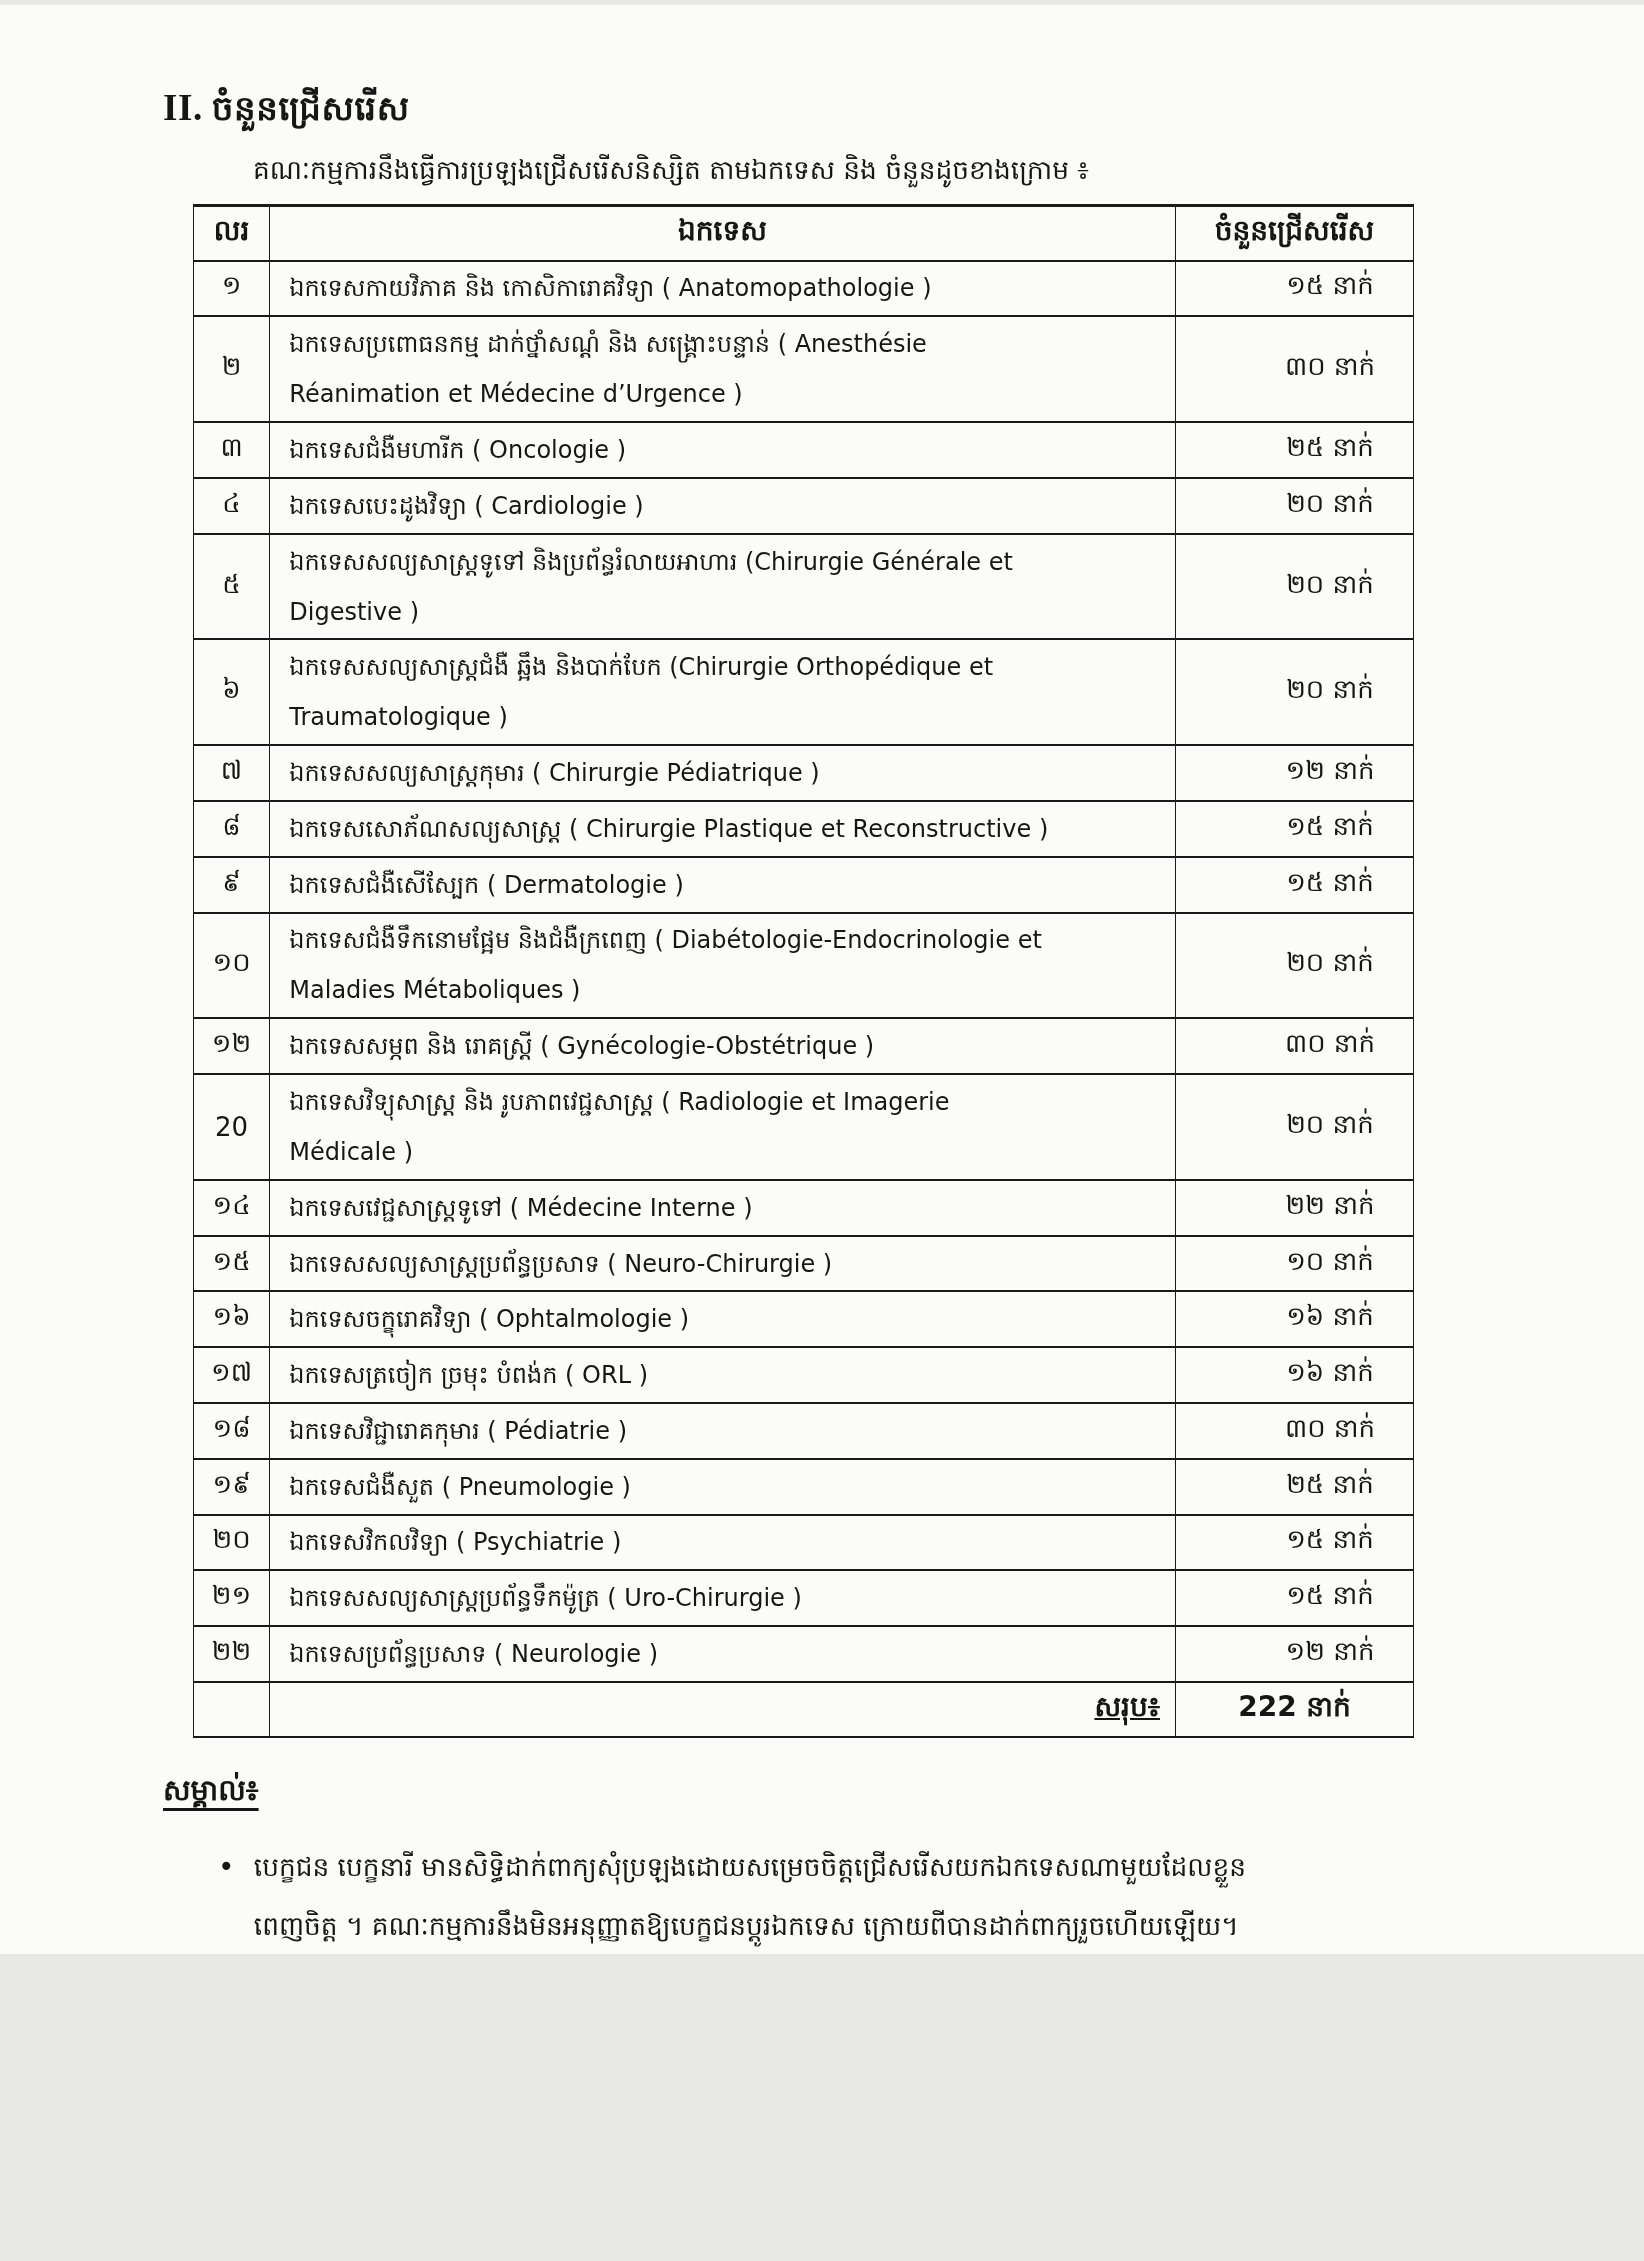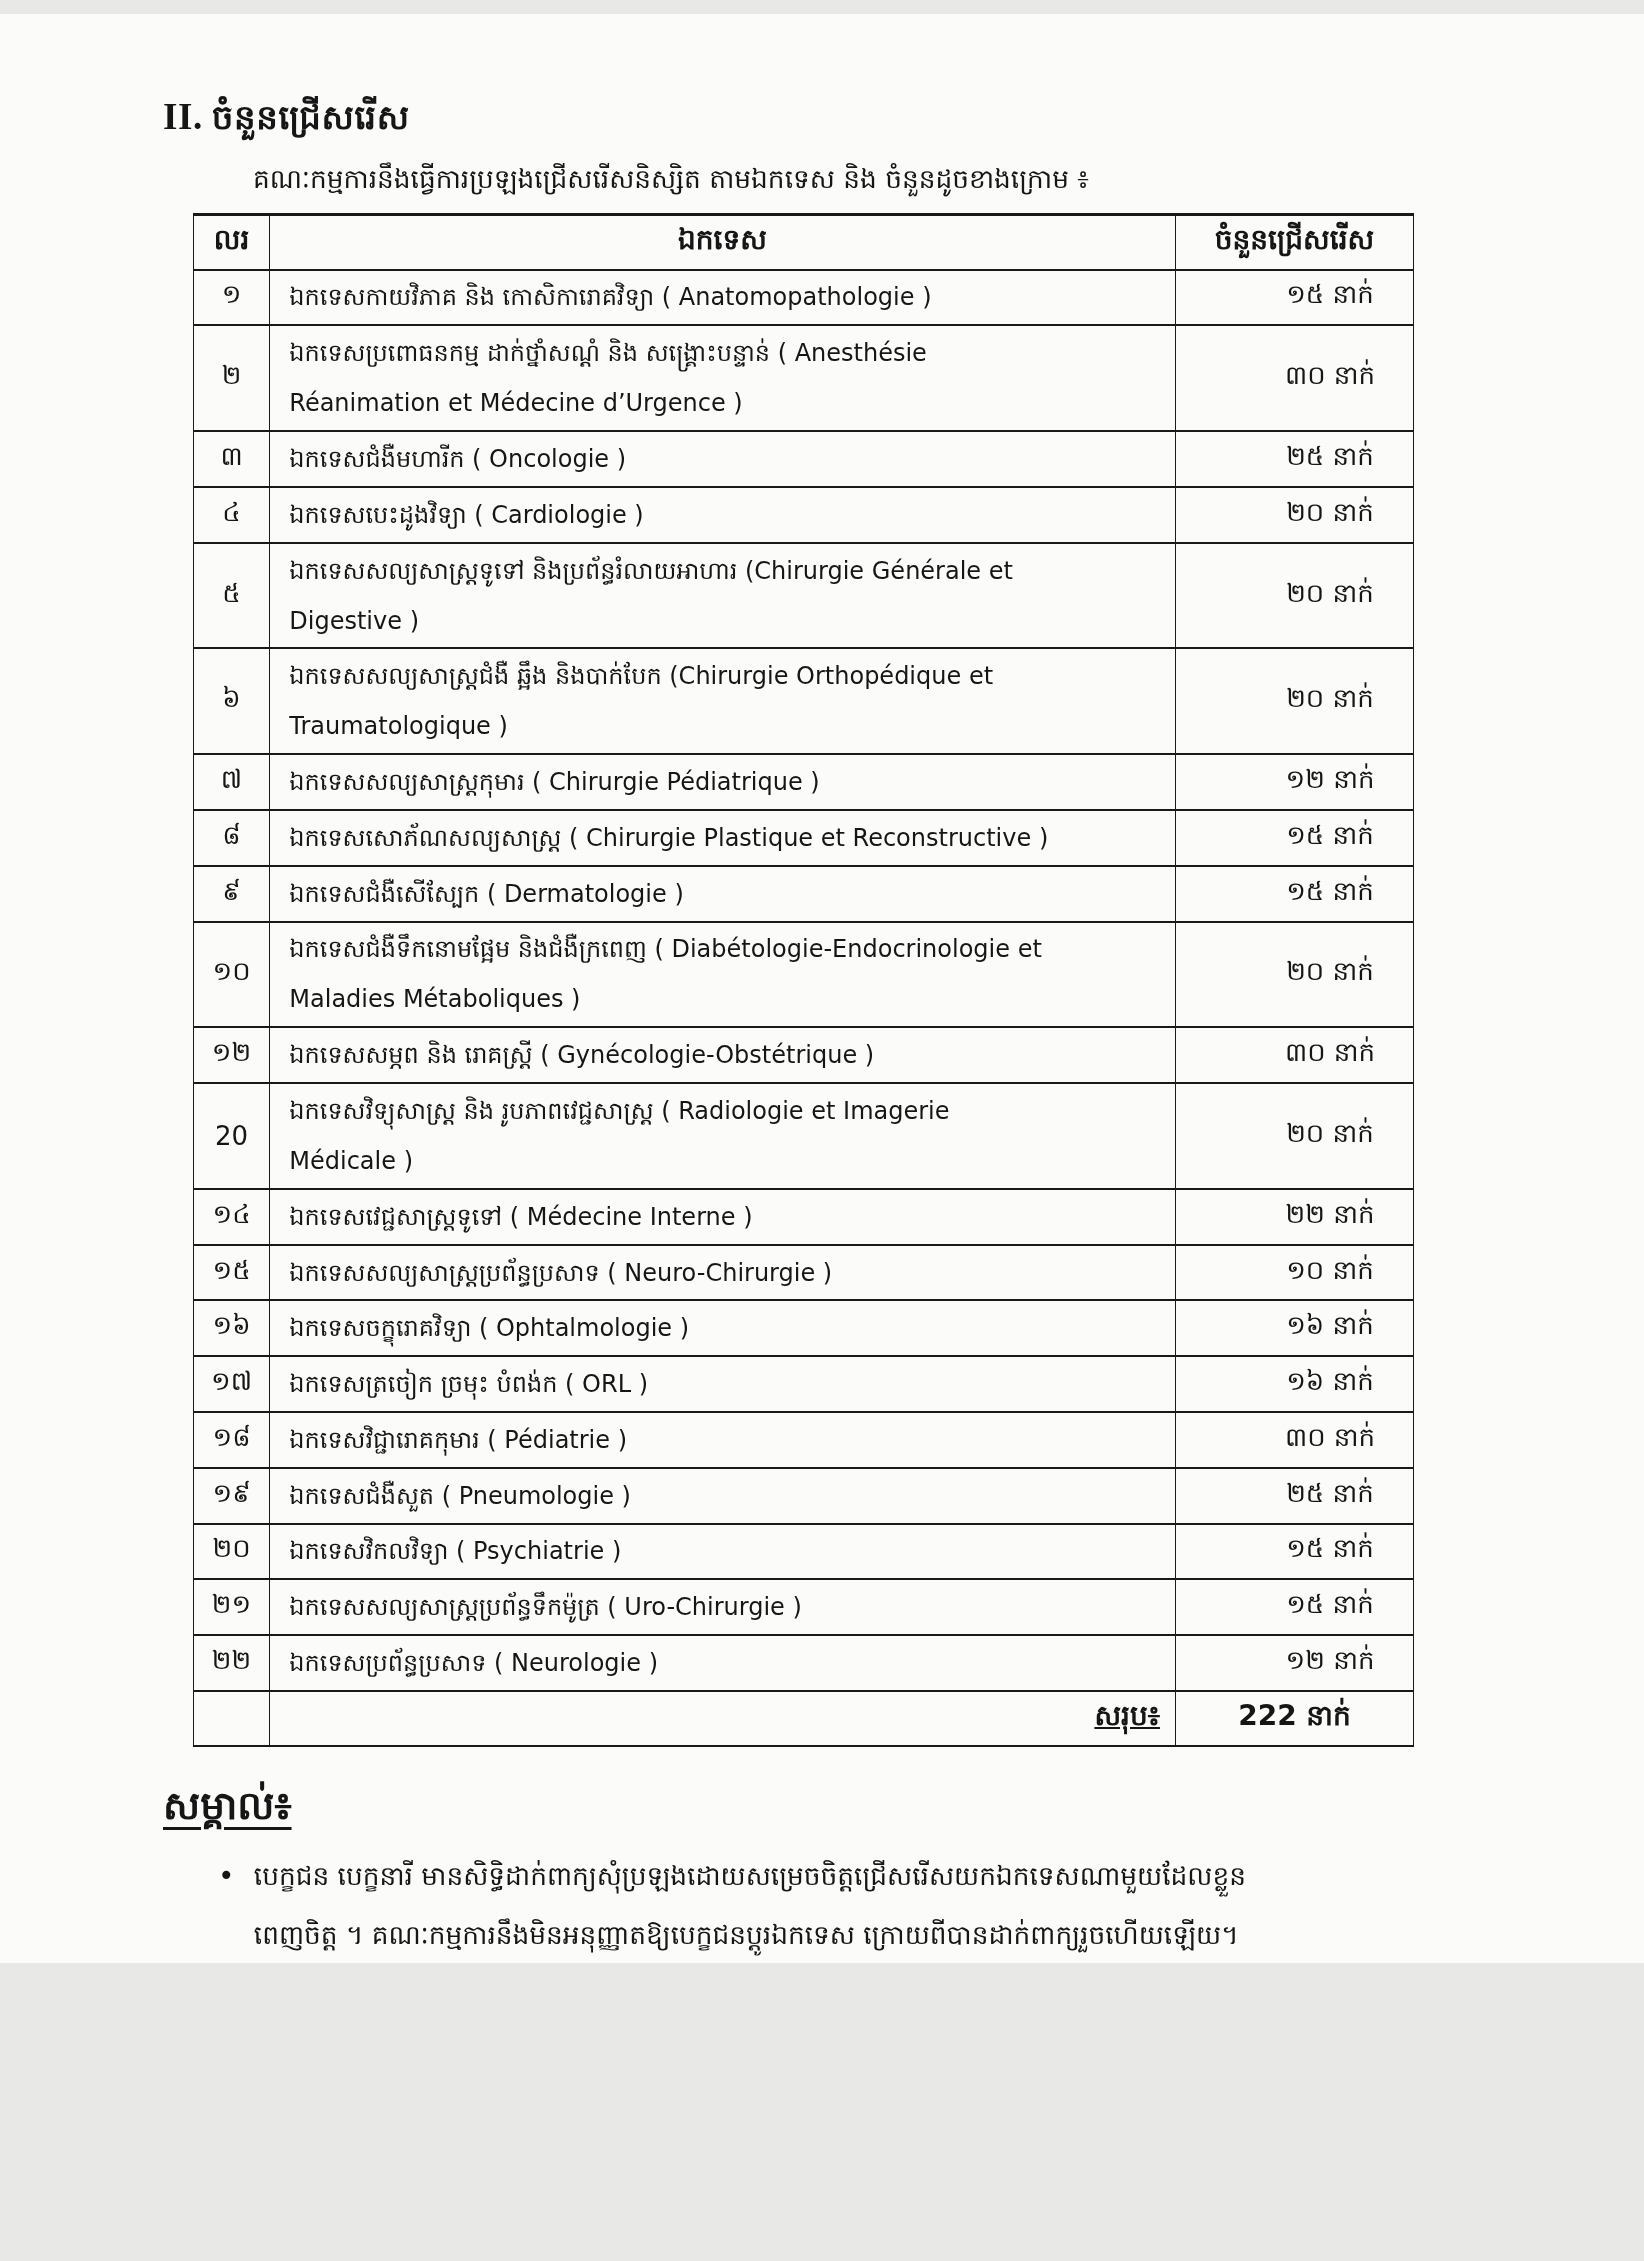--- a/index.html
+++ b/index.html
@@ -1,20 +1,20 @@
 <!DOCTYPE html>
 <html style="font-size:10.3px"><head>
 <meta charset="utf-8">
 <style>
   * { margin:0; padding:0; box-sizing:border-box; }
   html,body { width:1644px; height:2261px; }
   body { background:#e8e8e6; font-family:"DejaVu Sans", sans-serif; }
 
   .page {
-    position:absolute; left:0; top:14px; width:1644px; height:1949px;
+    position:absolute; left:0; top:5px; width:1644px; height:1949px;
     background:#fbfbf9; color:#161616; overflow:hidden;
   }
 
   
   .doc-title { position:absolute; left:163px; top:81px; font-size:34px; font-weight:bold; letter-spacing:0.6px; }
   .doc-title .roman { font-family:"Liberation Serif", serif; font-size:37px; font-weight:bold; margin-right:9px; }
   .doc-subtitle { position:absolute; left:205px; top:148px; font-size:26.4px;margin-left:48px; }
 
   
   table.spec { position:absolute; left:193px; top:199px; width:1220px;
@@ -23,21 +23,21 @@
   table.spec thead th { height:55px; font-size:28px; font-weight:bold; text-align:center; border-bottom-width:2.6px; border-top-width:3.2px; }
   td.cell-no { text-align:center; font-size:26px; }
   td.cell-spec { font-size:24px; line-height:50px; padding:1.9px 6.4px 1.9px 19.3px; white-space:pre-line; }
   td.cell-count { text-align:center; font-size:26px; padding-left:71px; }
   table.spec tbody tr td { border-top-width:2.6px; border-bottom-width:2.6px; }
   tr.total-row td { height:55px; font-weight:bold; font-size:28px; }
   td.total-label { text-align:right; padding-right:15px;text-decoration:underline; }
   td.total-value { text-align:center; padding-left:0; }
 
   
-  .notes-title { position:absolute; left:163px; top:1767px; font-size:39px; font-weight:bold;
+  .notes-title { position:absolute; left:163px; top:1767px; font-size:29px; font-weight:bold;
     text-decoration:underline; text-underline-offset:7.7px; text-decoration-thickness:2.6px; }
   .notes-list { position:absolute; left:218px; top:1832px; width:1286px; list-style:none; }
   .note-item { display:flex; align-items:flex-start; }
   .note-bullet { font-size:28px; line-height:59px; margin-right:19.3px; }
   .note-text { font-size:26.4px; line-height:59px; white-space:pre-line; }
 
   
   .handwritten-mark { position:absolute; left:1386px; top:2017px; }
   .page-number { position:absolute; left:1452px; top:2018px; font-family:"Liberation Serif", serif;
     font-size:32px; color:#1d1d1d; }

